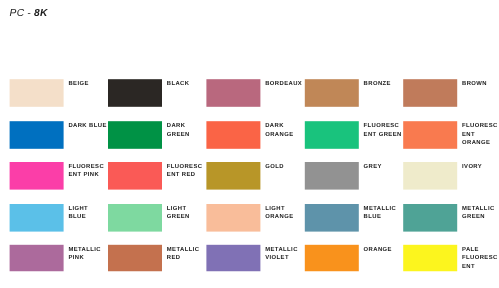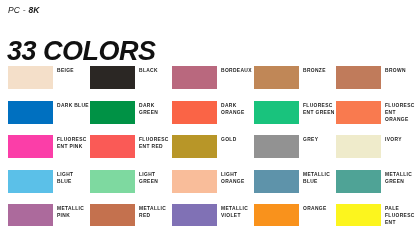--- a/index.html
+++ b/index.html
@@ -83,21 +83,20 @@
 </style>
 </head>
 <body>
 
 <div class="page">
 
   <div class="eyebrow">
     <span>PC - </span><span class="code">8K</span>
   </div>
 
-  <h1 class="title">33 COLORS</h1>
 
   <div class="grid">
       <div class="cell">
         <div class="swatch" style="background: rgb(244, 223, 201);"></div>
         <div class="swatch-label">BEIGE</div>
       </div>
       <div class="cell">
         <div class="swatch" style="background: rgb(43, 39, 36);"></div>
         <div class="swatch-label">BLACK</div>
       </div>

